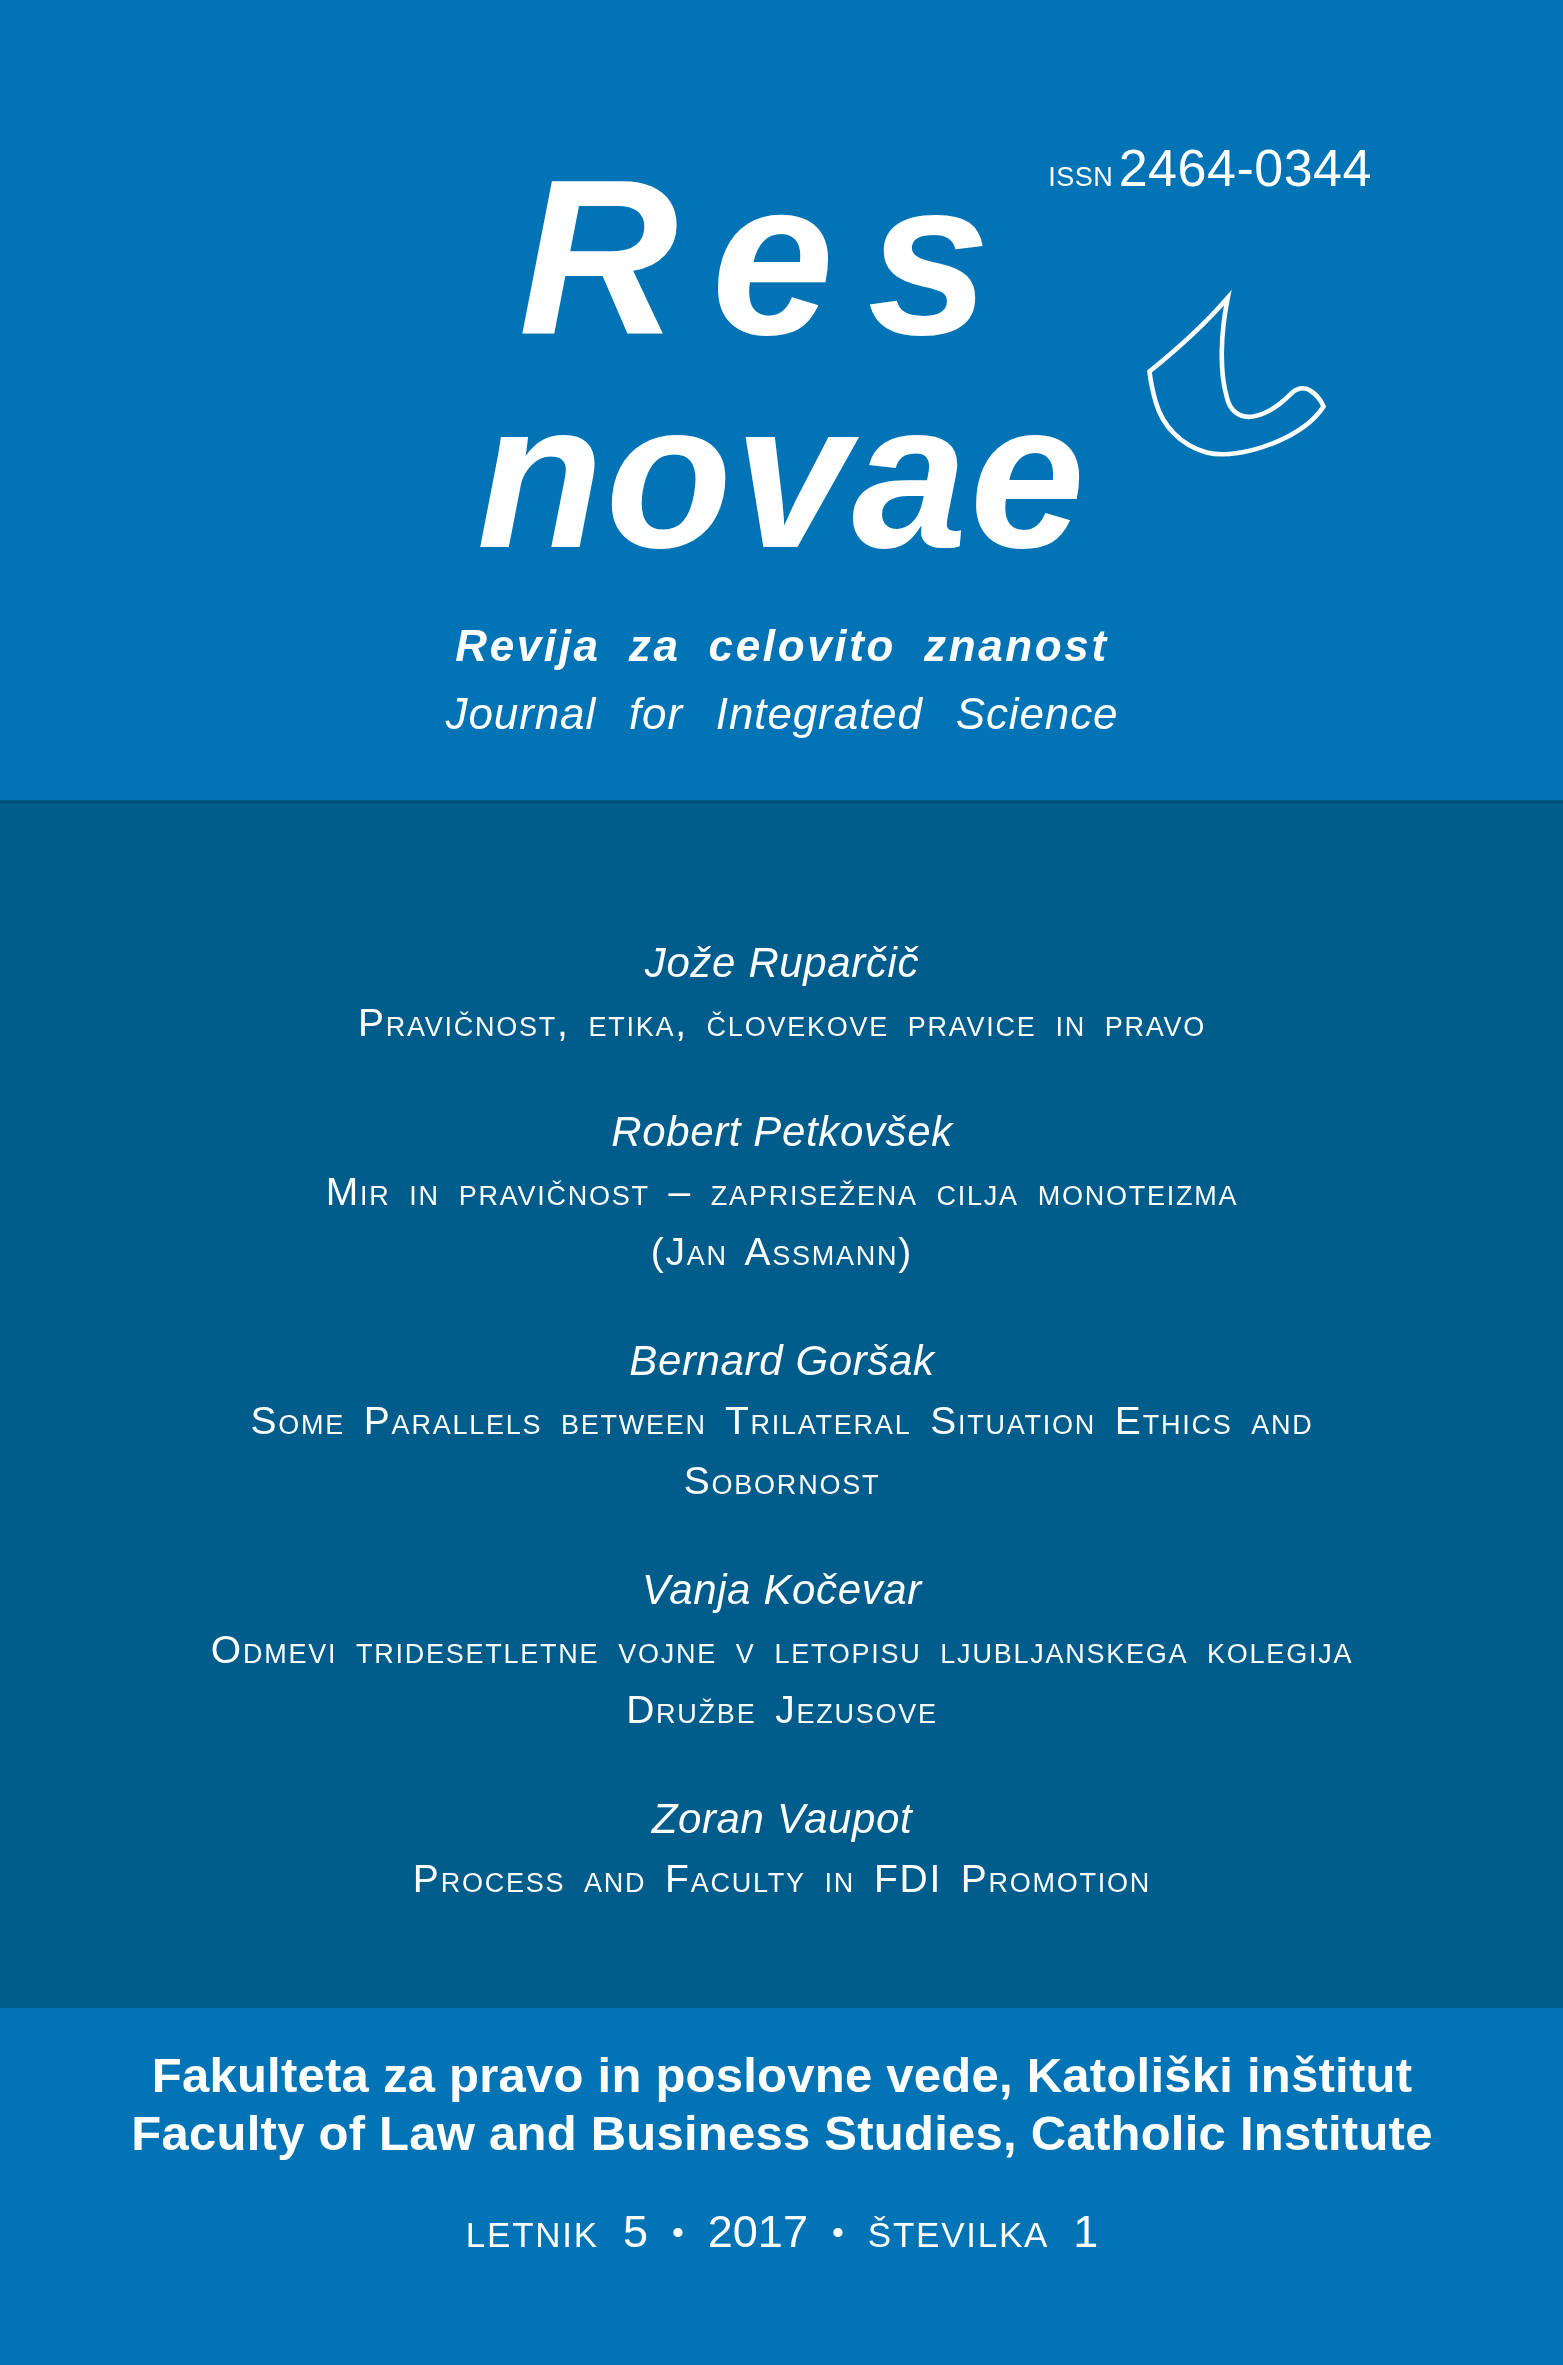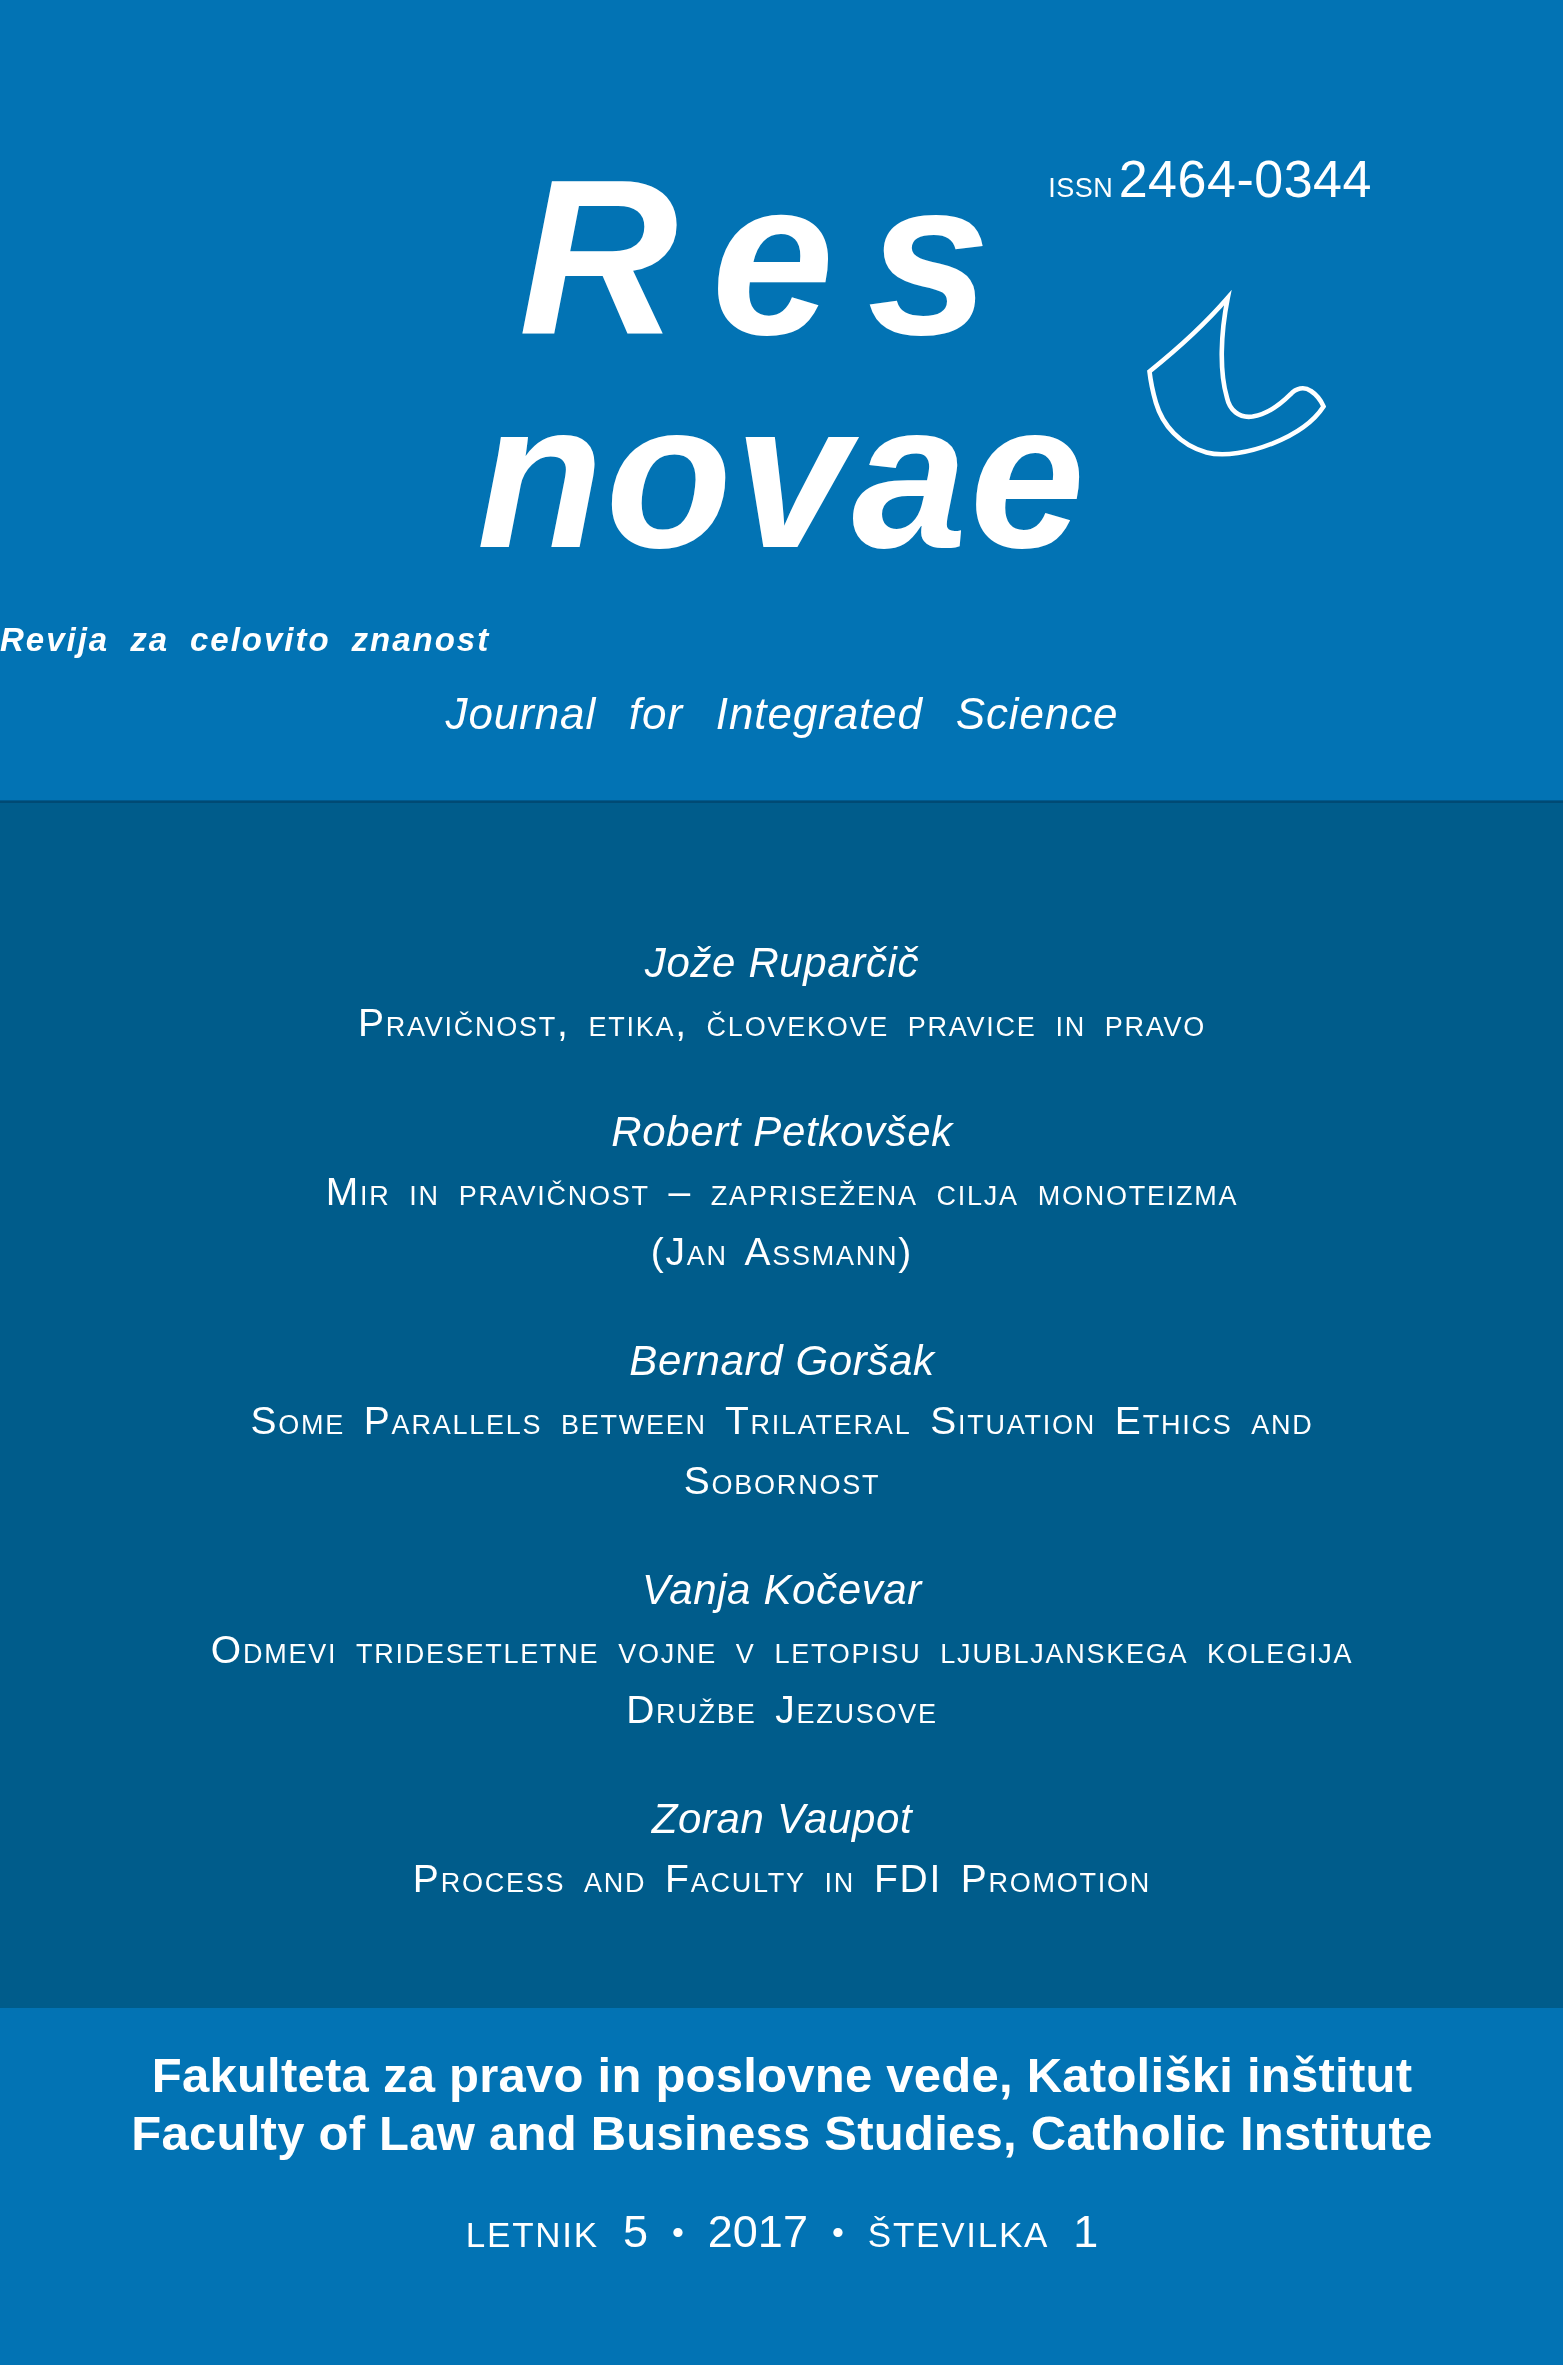--- a/index.html
+++ b/index.html
@@ -19,21 +19,21 @@
     overflow:hidden;
     background:var(--band-light);
   }
 
   
   .band-top{
     position:absolute;top:0;left:0;width:1564px;height:803px;
     background:var(--band-light);
   }
   .issn{
-    position:absolute;top:149px;right:192px;
+    position:absolute;top:138px;right:192px;
     display:flex;align-items:baseline;gap:5.3px;
     white-space:nowrap;
   }
   .issn-label{font-size:27px;letter-spacing:0.02em;font-weight:400;}
   .issn-number{font-size:52px;font-weight:400;letter-spacing:0.01em;}
   .title-res{
     position:absolute;top:131px;left:0;width:1564px;
     text-align:center;
     font-size:221px;line-height:1.15;
     font-weight:700;font-style:italic;
@@ -44,22 +44,22 @@
   .title-novae{
     position:absolute;top:357px;left:0;width:1564px;
     text-align:center;
     font-size:207px;line-height:1.15;
     font-weight:700;font-style:italic;
     letter-spacing:0.012em;
     white-space:nowrap;
   }
   .subtitle-sl{
     position:absolute;top:622px;left:0;width:1564px;
-    text-align:left;
-    font-size:33px;line-height:1.1;
+    text-align:center;
+    font-size:44px;line-height:1.1;
     font-weight:700;font-style:italic;
     letter-spacing:0.06em;word-spacing:0.30em;
     white-space:nowrap;
   }
   .subtitle-en{
     position:absolute;top:690px;left:0;width:1564px;
     text-align:center;
     font-size:44px;line-height:1.1;
     font-weight:400;font-style:italic;
     letter-spacing:0.02em;word-spacing:0.45em;

